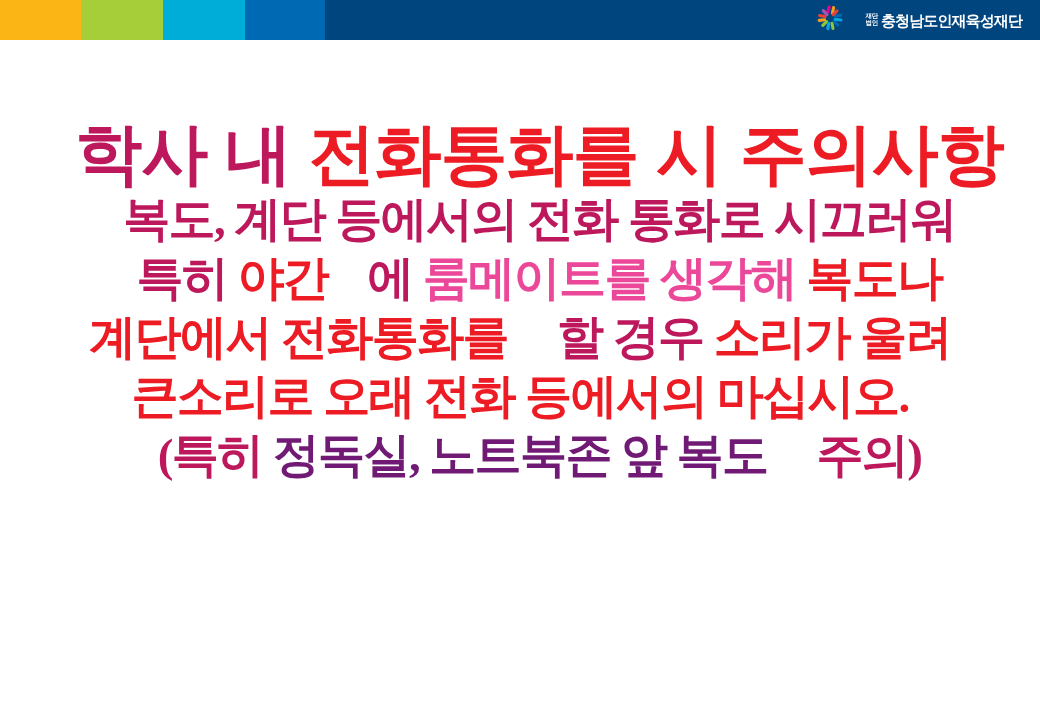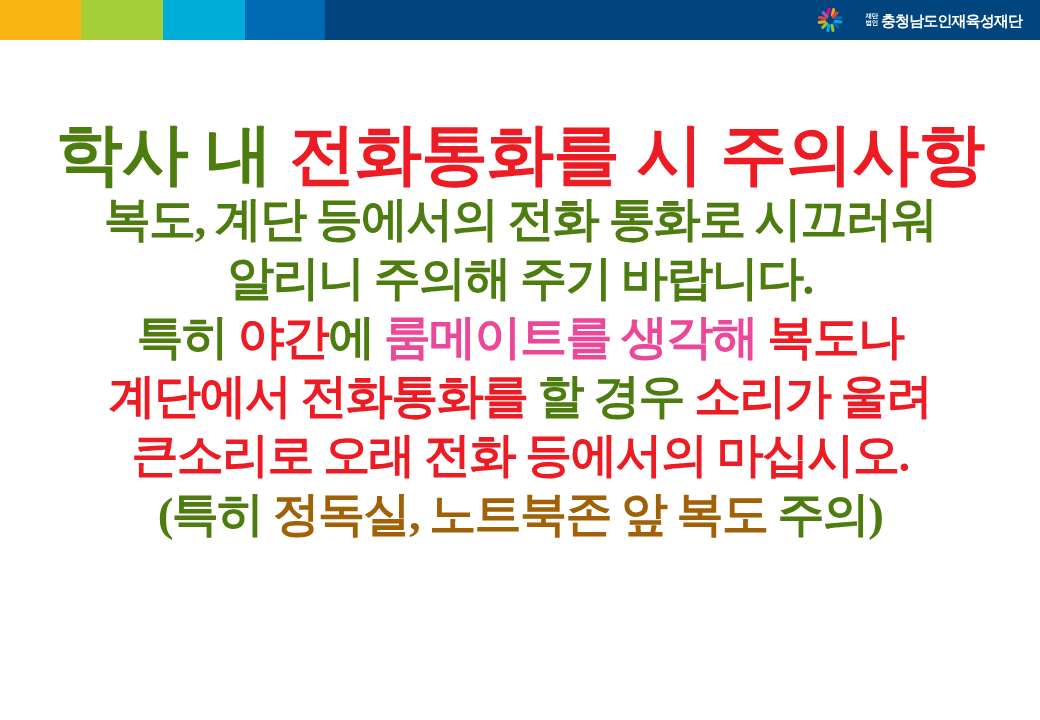--- a/index.html
+++ b/index.html
@@ -36,21 +36,20 @@
   #band-blue   { width: 80px;  }
   #band-navy   { flex: 1 1 auto; }
 
   
   #logo-block {
     position: absolute;
     right: 18px;
     top: 3px;
     height: 34px;
     display: flex;
-    align-items: center;
     gap: 21px;
   }
   #logo-mark {
     width: 30px;
     height: 30px;
     position: relative;
     flex: 0 0 auto;
   }
   #logo-mark svg { display: block; }
 
@@ -103,24 +102,24 @@
   .notice-line {
     font-size: 47px;
     font-weight: bold;
     line-height: 59px;
     letter-spacing: -1.6px;
     white-space: nowrap;
     font-family: Liberation Serif, serif;
   }
 
   
-  .t-black { color: #4d7c0f; }
+  .t-black { color: #be185d; margin-left: 39px; }
   .t-red   { color: #ED1C24; }
   .t-green { color: #ec4899; }
-  .t-blue  { color: #a16207; }
+  .t-blue  { color: #701a75; }
 </style>
 </head>
 <body>
 
 <div id="top-banner">
   <div class="band" id="band-orange" style="background: rgb(251, 182, 21);"></div>
   <div class="band" id="band-green" style="background: rgb(165, 206, 57);"></div>
   <div class="band" id="band-cyan" style="background: rgb(0, 173, 216);"></div>
   <div class="band" id="band-blue" style="background: rgb(0, 105, 180);"></div>
   <div class="band" id="band-navy" style="background: rgb(1, 69, 126);"></div>
@@ -151,18 +150,17 @@
       <span>법인</span>
     </span>
     <span id="logo-name">충청남도인재육성재단</span>
   </div>
 </div>
 
 <h1 id="page-title"><span class="t-black">학사 내 </span><span class="t-red">전화통화를 시 주의사항</span></h1>
 
 <div id="notice-body">
     <div class="notice-line"><span class="t-black">복도, 계단 등에서의 전화 통화로 시끄러워</span></div>
-    <div class="notice-line"><span class="t-black">알리니 주의해 주기 바랍니다.</span></div>
     <div class="notice-line"><span class="t-black">특히 </span><span class="t-red">야간</span><span class="t-black">에 </span><span class="t-green">룸메이트를 생각해 </span><span class="t-red">복도나</span></div>
     <div class="notice-line"><span class="t-red">계단에서 전화통화를 </span><span class="t-black">할 경우 </span><span class="t-red">소리가 울려</span></div>
     <div class="notice-line"><span class="t-red">큰소리로 오래 전화 등에서의 마십시오.</span></div>
     <div class="notice-line"><span class="t-black">(특히 </span><span class="t-blue">정독실, 노트북존 앞 복도</span><span class="t-black"> 주의)</span></div>
   </div>
 
 </body></html>

